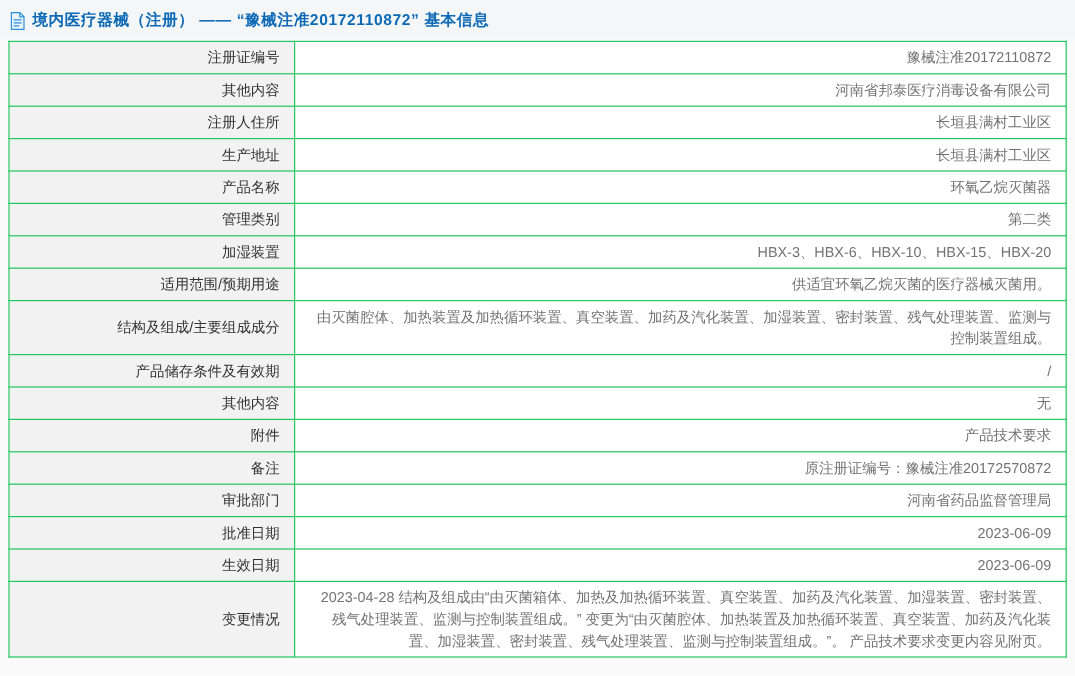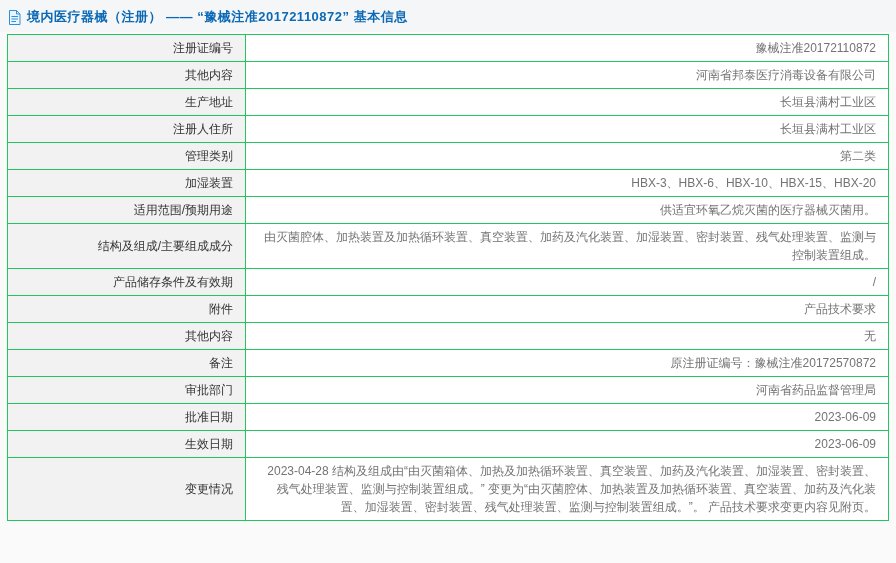--- a/index.html
+++ b/index.html
@@ -79,26 +79,30 @@
   <tbody id="rows">
       <tr>
         <td class="label-cell"><span>注册证编号</span></td>
         <td class="value-cell">豫械注准20172110872</td>
       </tr>
       <tr>
         <td class="label-cell"><span>其他内容</span></td>
         <td class="value-cell">河南省邦泰医疗消毒设备有限公司</td>
       </tr>
       <tr>
+        <td class="label-cell"><span>注册人住所</span></td>
+        <td class="value-cell">长垣县满村工业区</td>
+      </tr>
+      <tr>
         <td class="label-cell"><span>生产地址</span></td>
         <td class="value-cell">长垣县满村工业区</td>
       </tr>
       <tr>
-        <td class="label-cell"><span>注册人住所</span></td>
-        <td class="value-cell">长垣县满村工业区</td>
+        <td class="label-cell"><span>产品名称</span></td>
+        <td class="value-cell">环氧乙烷灭菌器</td>
       </tr>
       <tr>
         <td class="label-cell"><span>管理类别</span></td>
         <td class="value-cell">第二类</td>
       </tr>
       <tr>
         <td class="label-cell"><span>加湿装置</span></td>
         <td class="value-cell">HBX-3、HBX-6、HBX-10、HBX-15、HBX-20</td>
       </tr>
       <tr>
@@ -107,26 +111,26 @@
       </tr>
       <tr>
         <td class="label-cell"><span>结构及组成/主要组成成分</span></td>
         <td class="value-cell">由灭菌腔体、加热装置及加热循环装置、真空装置、加药及汽化装置、加湿装置、密封装置、残气处理装置、监测与控制装置组成。</td>
       </tr>
       <tr>
         <td class="label-cell"><span>产品储存条件及有效期</span></td>
         <td class="value-cell">/</td>
       </tr>
       <tr>
+        <td class="label-cell"><span>其他内容</span></td>
+        <td class="value-cell">无</td>
+      </tr>
+      <tr>
         <td class="label-cell"><span>附件</span></td>
         <td class="value-cell">产品技术要求</td>
-      </tr>
-      <tr>
-        <td class="label-cell"><span>其他内容</span></td>
-        <td class="value-cell">无</td>
       </tr>
       <tr>
         <td class="label-cell"><span>备注</span></td>
         <td class="value-cell">原注册证编号：豫械注准20172570872</td>
       </tr>
       <tr>
         <td class="label-cell"><span>审批部门</span></td>
         <td class="value-cell">河南省药品监督管理局</td>
       </tr>
       <tr>

